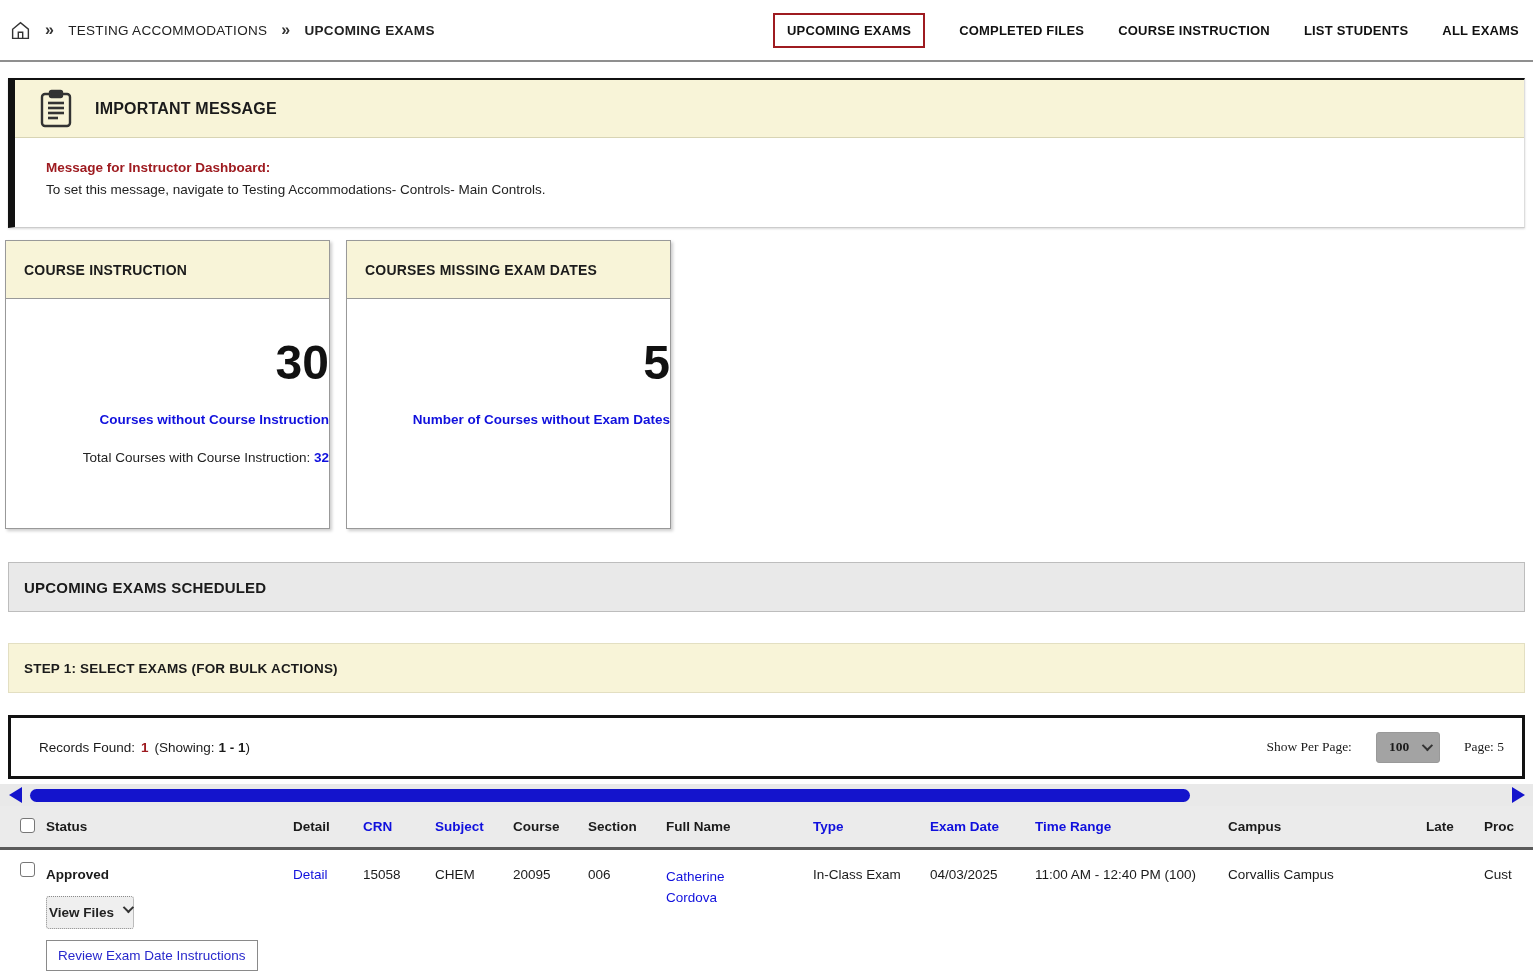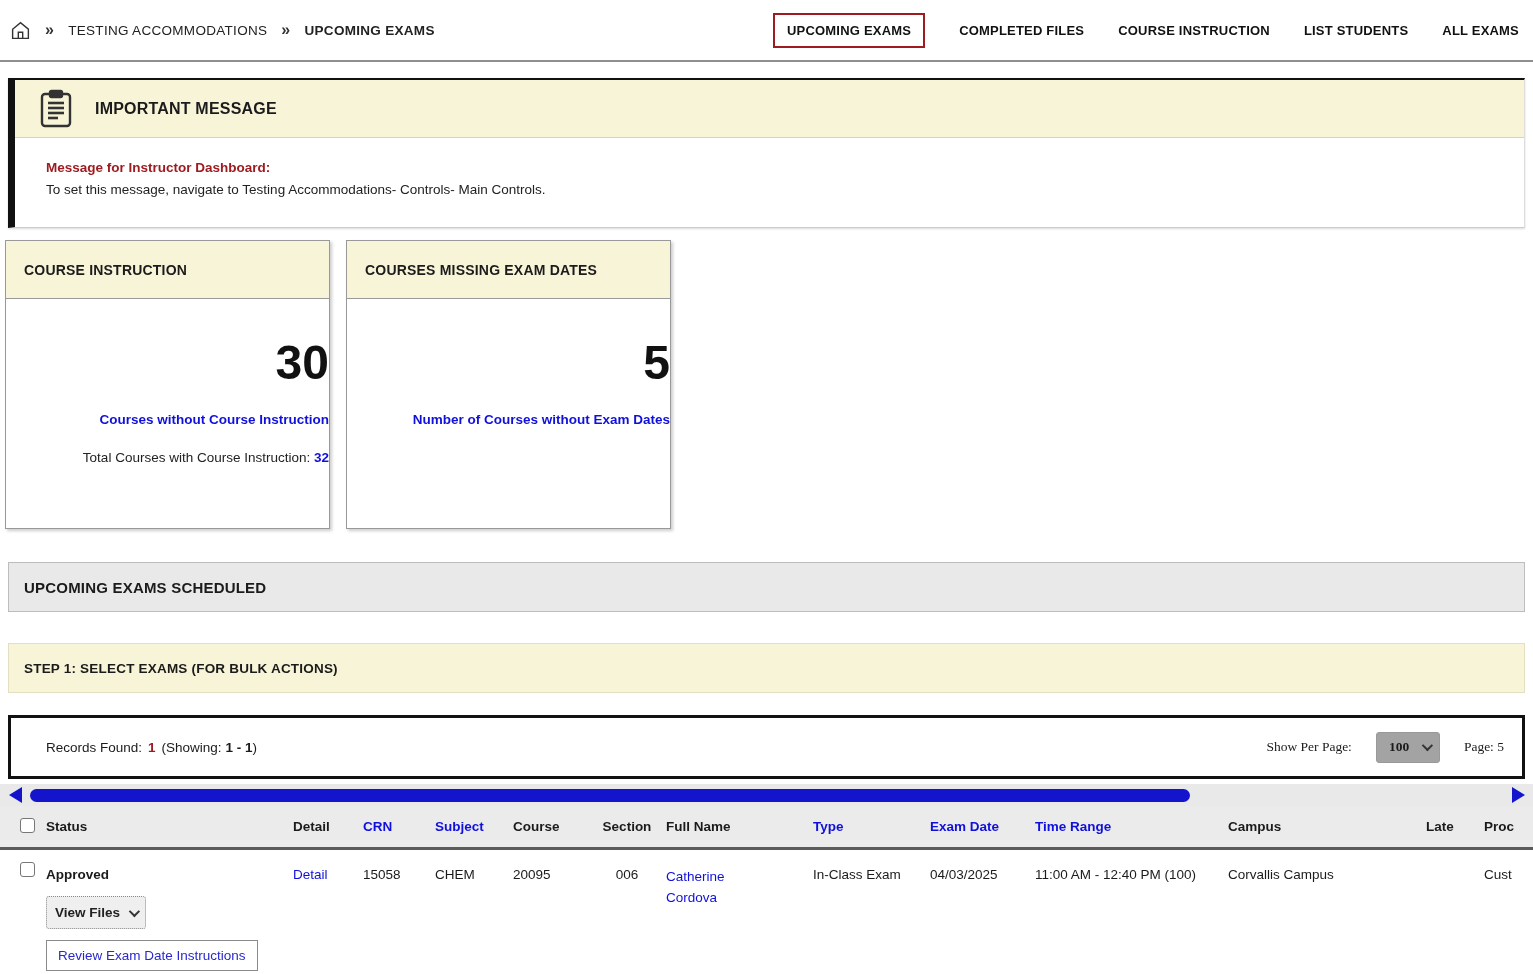--- a/index.html
+++ b/index.html
@@ -46,21 +46,21 @@
 
   
   .bar { margin:0 8px; display:flex; align-items:center; padding-left:15px; }
   .bar-gray { margin-top:33px; height:50px; background:#e9e9e9; border:1px solid #bdbdbd; }
   .bar-gray .title { font-size:15px; font-weight:700; letter-spacing:.2px; }
   .bar-yellow { margin-top:31px; height:50px; background:#f8f4d8; border:1px solid #e3dfc2; }
   .bar-yellow .title { font-size:13.5px; font-weight:700; letter-spacing:.2px; }
 
   
   .records-bar { margin:22px 8px 0 8px; height:64px; border:3px solid #111; background:#fff;
-    display:flex; align-items:center; justify-content:space-between; padding:0 18px 0 35px;
+    display:flex; align-items:center; justify-content:space-between; padding:0 18px 0 28px;
     font-size:13.5px; }
   .records-left { display:flex; gap:6px; align-items:center; }
   .records-count { color:#9e1b20; font-weight:700; }
   .records-showing b { font-weight:700; }
   .records-right { display:flex; align-items:center; gap:24px;font-family:Liberation Serif, serif; }
   .per-page-select { width:64px; height:31px; border:1px solid #999; border-radius:3px;
     display:flex; align-items:center; justify-content:space-between; padding:0 9px 0 12px;
     font-weight:700; cursor:pointer; background:#a3a3a3; }
   .chev { width:8px; height:8px; border-right:2px solid #333; border-bottom:2px solid #333;
     transform:rotate(45deg) translateY(-2px); display:inline-block; }
@@ -80,38 +80,38 @@
   .trow { display:flex; background:#fff; padding-top:0; font-size:13.5px; }
   .cell { flex:none; padding-top:0; }
   .trow .cell { padding-top:17px; }
   .c-check { width:46px; padding-left:20px; }
   .trow .c-check { padding-top:12px; }
   .c-status { width:247px; }
   .c-detail { width:70px; }
   .c-crn { width:72px; }
   .c-subject { width:78px; }
   .c-course { width:75px; }
-  .c-section { width:78px;text-align:center; }
+  .c-section { width:78px; }
   .c-name { width:147px; }
   .c-type { width:117px; }
   .c-date { width:105px; }
   .c-time { width:193px; }
   .c-campus { width:198px; }
   .c-late { width:58px; }
   .c-proc { flex:1 1 auto; white-space:nowrap; overflow:hidden; }
   .blue-head { color:#1010dd; cursor:pointer; }
   .link { color:#1010dd; cursor:pointer; text-decoration:none; }
   .name-wrap { display:inline-block; max-width:92px; line-height:1.55; }
   .status-label { font-weight:700; }
   input[type="checkbox"] { appearance:none; -webkit-appearance:none; width:15px; height:15px;
     border:1.5px solid #777; border-radius:3px; background:#fff; cursor:pointer; }
 
   .viewfiles-btn { margin-top:14px; background:#efefef; border:1px dotted #8a8a8a;
-    border-radius:3px; padding:8px 8px; font-weight:700; font-size:13.5px; color:#222;
-    display:inline-flex; align-items:center; gap:9px; cursor:pointer; }
+    border-radius:3px; padding:8px 2px; font-weight:700; font-size:13.5px; color:#222;
+    display:inline-flex; gap:9px; cursor:pointer; }
   .viewfiles-btn .chev { border-color:#333; }
   .review-btn { display:block; margin-top:11px; background:#fff; border:1px solid #8a8a8a;
     padding:7px 11px; font-size:13.5px; color:#2828cc; cursor:pointer;
     font-family:"Liberation Sans", sans-serif; }
 
   svg { display:block; }
 </style>
 </head>
 <body>
 

